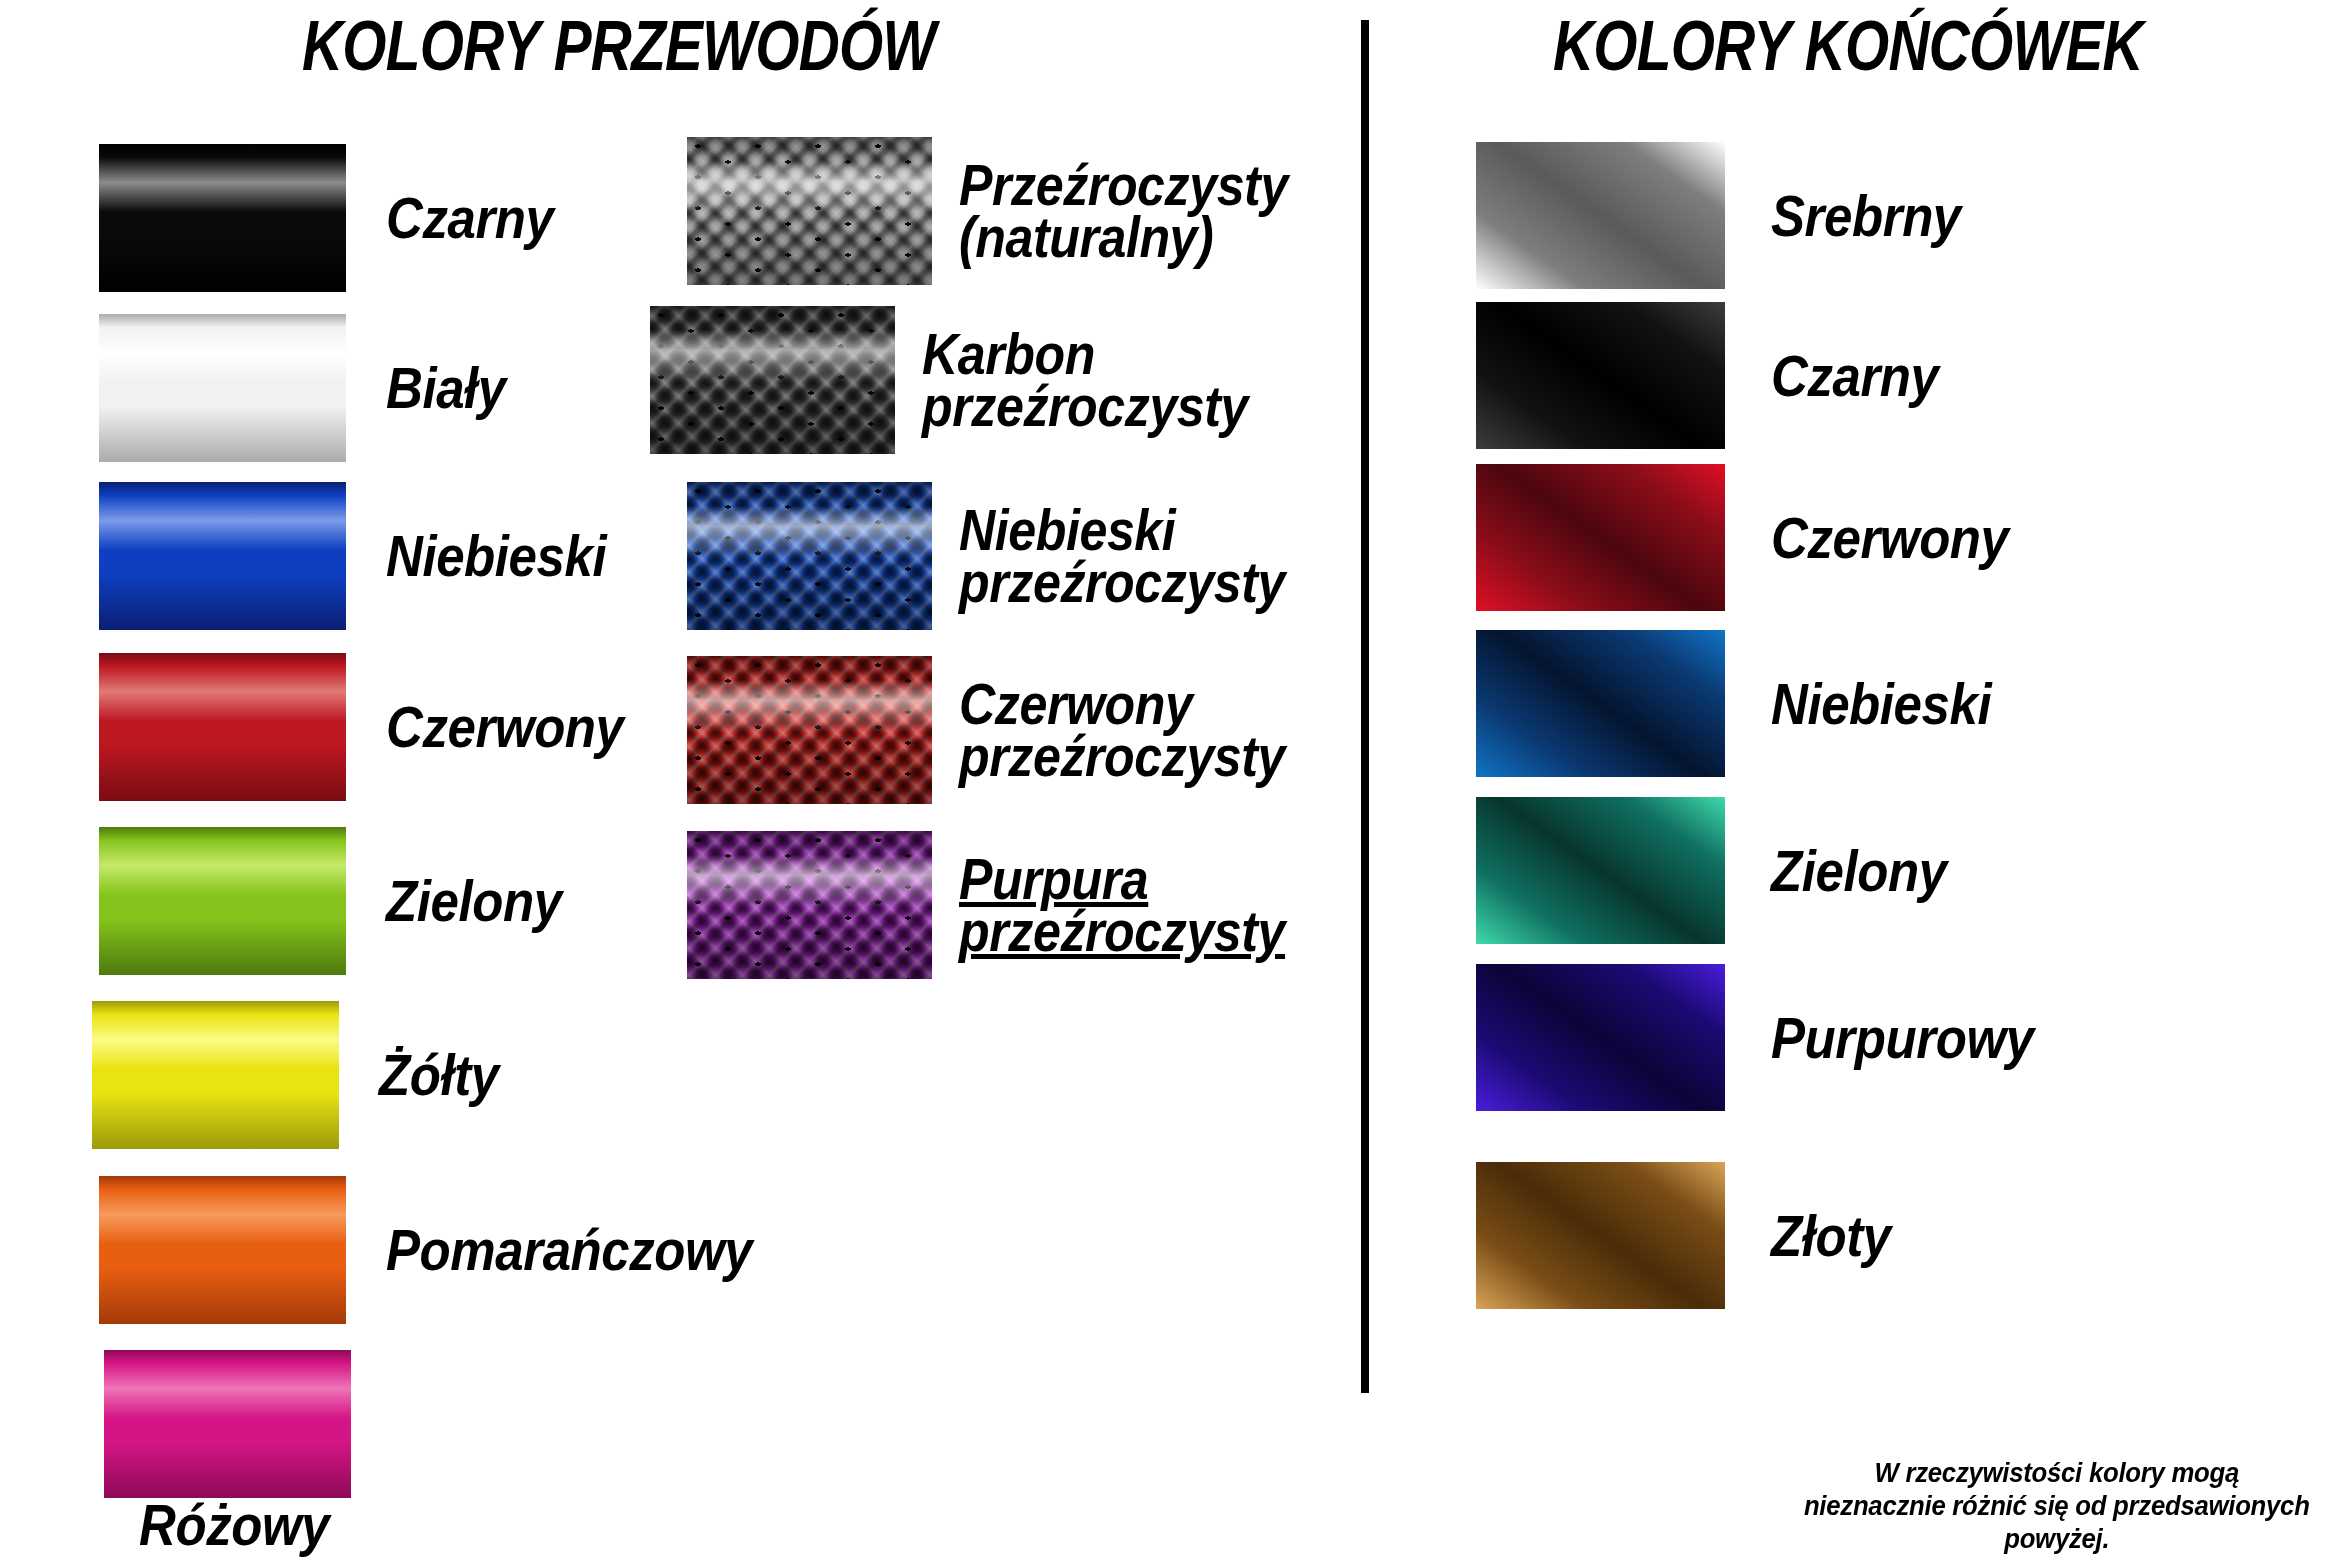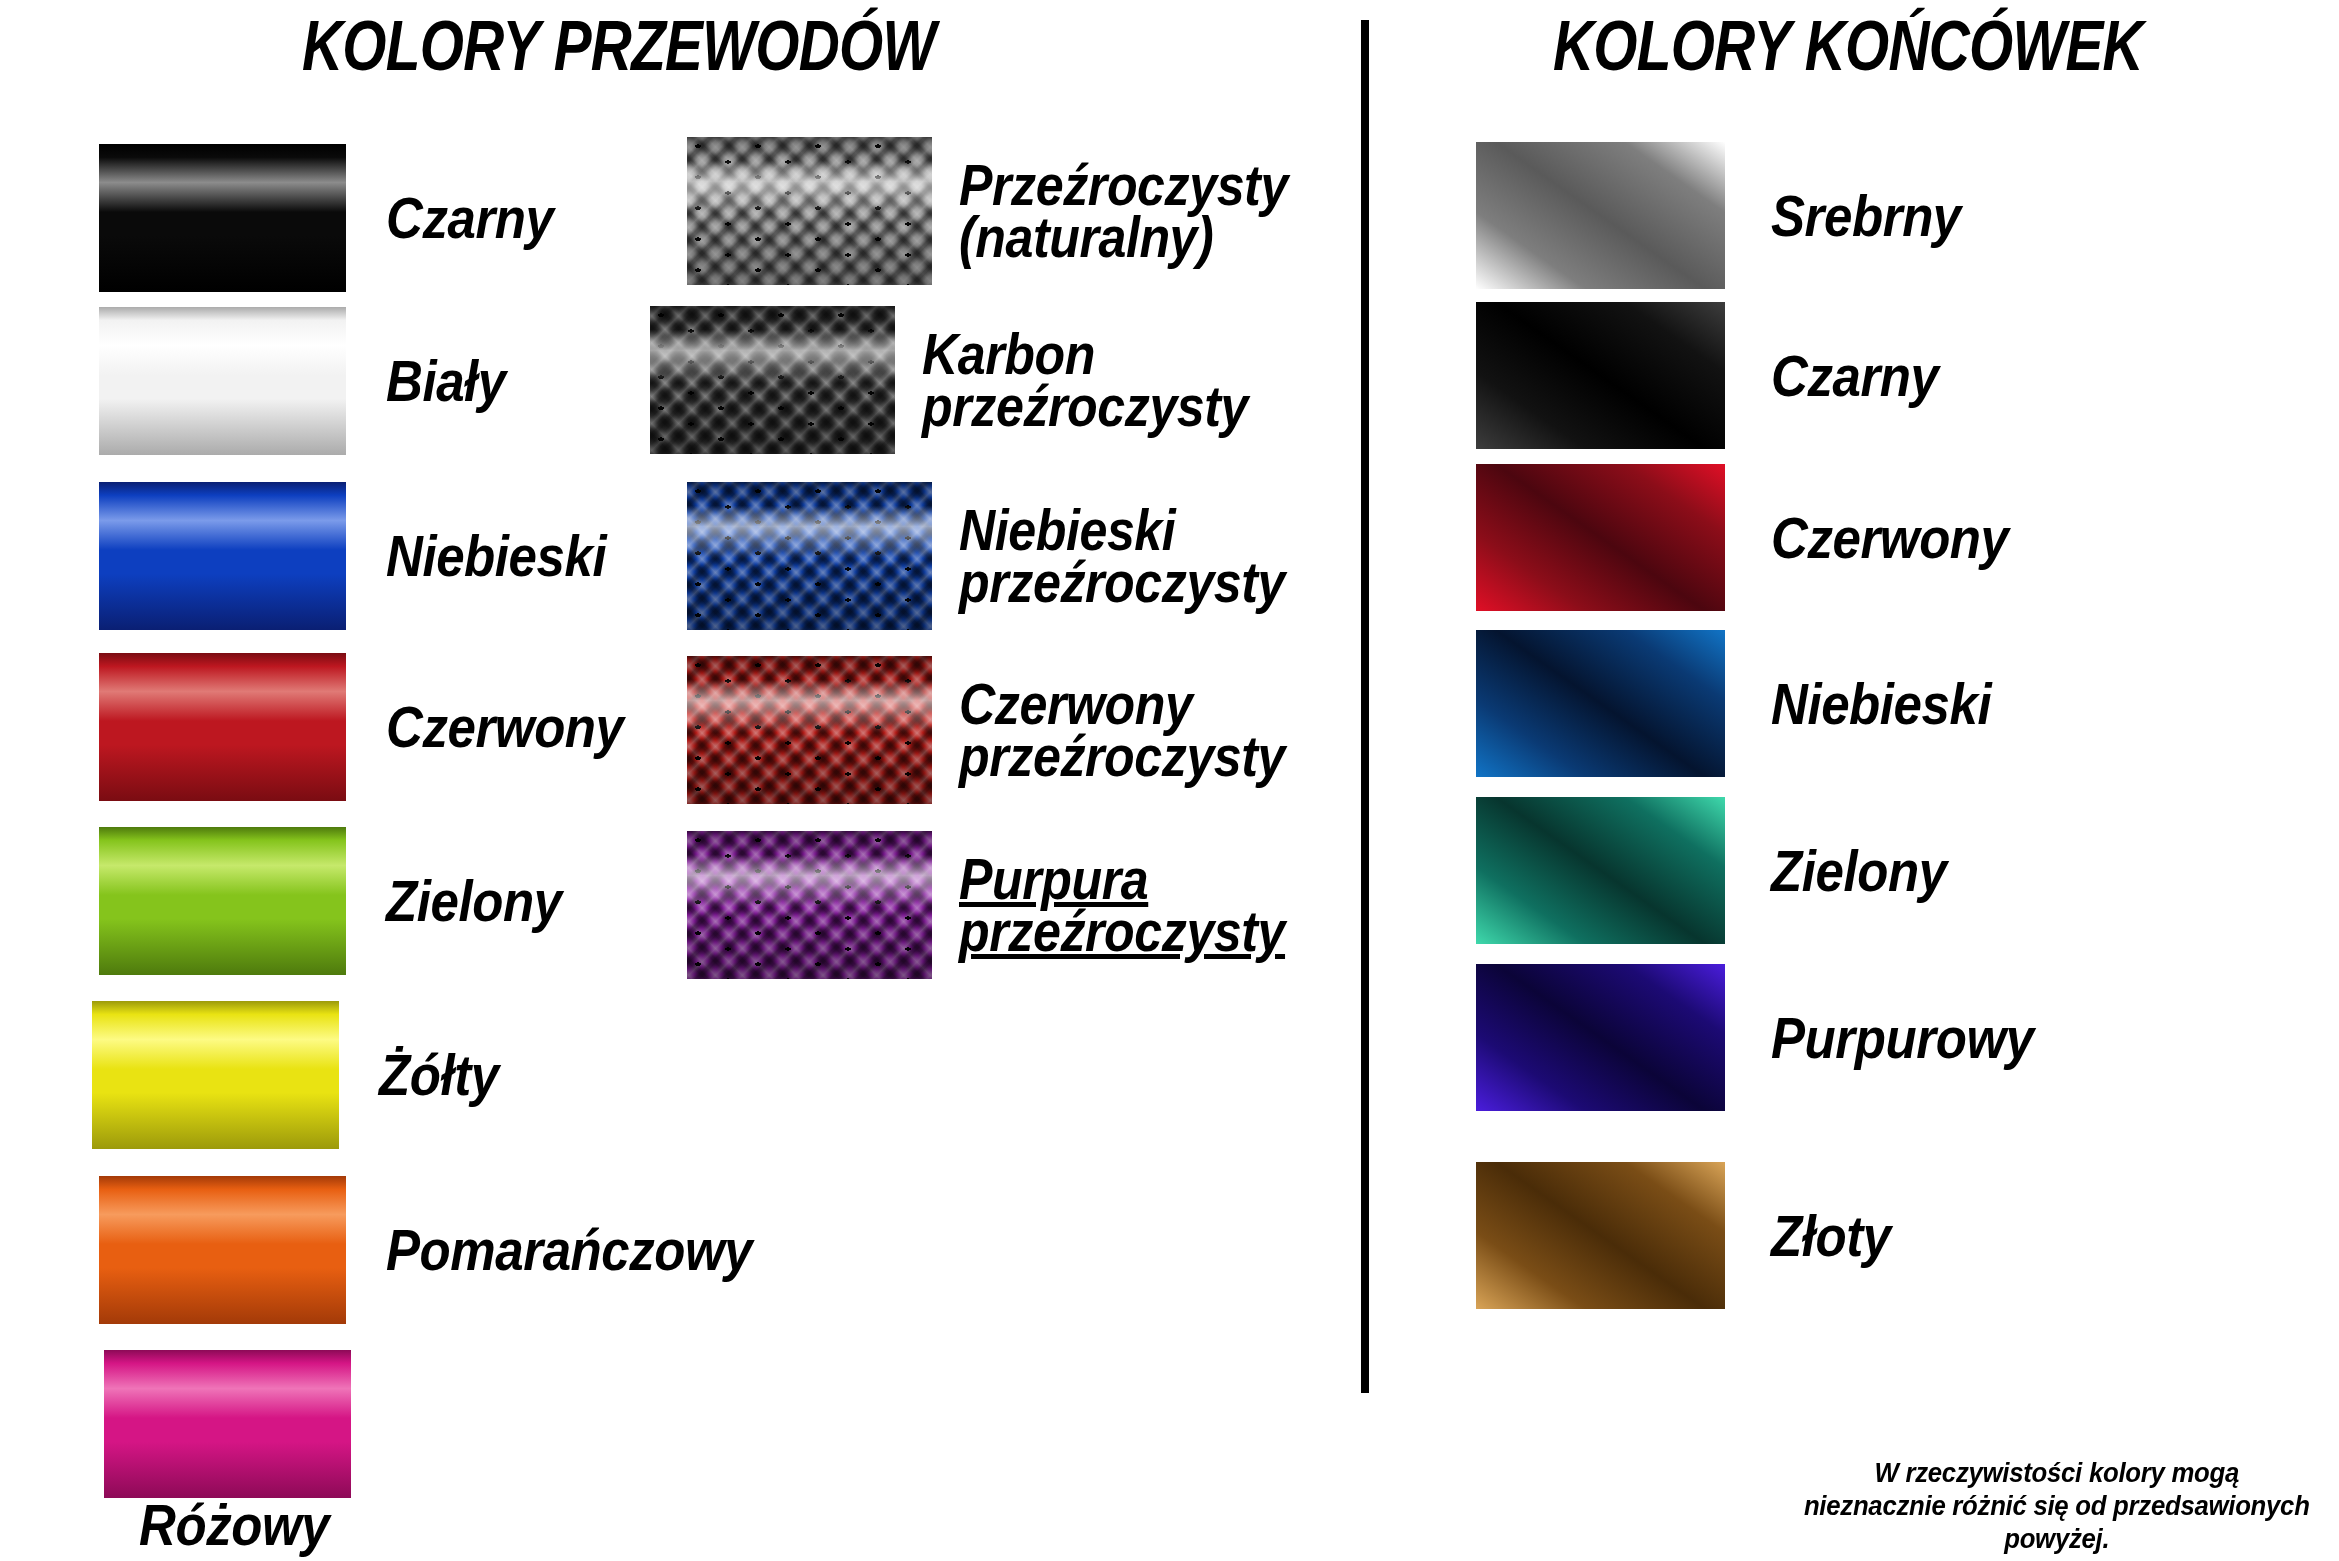--- a/index.html
+++ b/index.html
@@ -149,21 +149,21 @@
 
 <div class="title" id="title-right">KOLORY KOŃCÓWEK</div>
 
 <div id="divider"></div>
 
 <div id="col-solid">
     <div class="row" style="left: 99px; top: 144px;">
       <div class="swatch sw-cable" style="background: linear-gradient(rgb(0, 0, 0) 0%, rgb(10, 10, 10) 9%, rgb(140, 140, 140) 26%, rgb(10, 10, 10) 46%, rgb(10, 10, 10) 62%, rgb(0, 0, 0) 100%);"></div>
       <div class="label" style="margin-left: 40px;">Czarny</div>
     </div>
-    <div class="row" style="left: 99px; top: 307px;">
+    <div class="row" style="left: 99px; top: 314px;">
       <div class="swatch sw-cable" style="background: linear-gradient(rgb(171, 171, 171) 0%, rgb(242, 242, 242) 9%, rgb(255, 255, 255) 26%, rgb(242, 242, 242) 46%, rgb(242, 242, 242) 62%, rgb(171, 171, 171) 100%);"></div>
       <div class="label" style="margin-left: 40px;">Biały</div>
     </div>
     <div class="row" style="left: 99px; top: 482px;">
       <div class="swatch sw-cable" style="background: linear-gradient(rgb(10, 31, 115) 0%, rgb(13, 63, 192) 9%, rgb(123, 155, 234) 26%, rgb(13, 63, 192) 46%, rgb(13, 63, 192) 62%, rgb(10, 31, 115) 100%);"></div>
       <div class="label" style="margin-left: 40px;">Niebieski</div>
     </div>
     <div class="row" style="left: 99px; top: 653px;">
       <div class="swatch sw-cable" style="background: linear-gradient(rgb(122, 12, 18) 0%, rgb(189, 23, 32) 9%, rgb(224, 122, 118) 26%, rgb(189, 23, 32) 46%, rgb(189, 23, 32) 62%, rgb(122, 12, 18) 100%);"></div>
       <div class="label" style="margin-left: 40px;">Czerwony</div>

